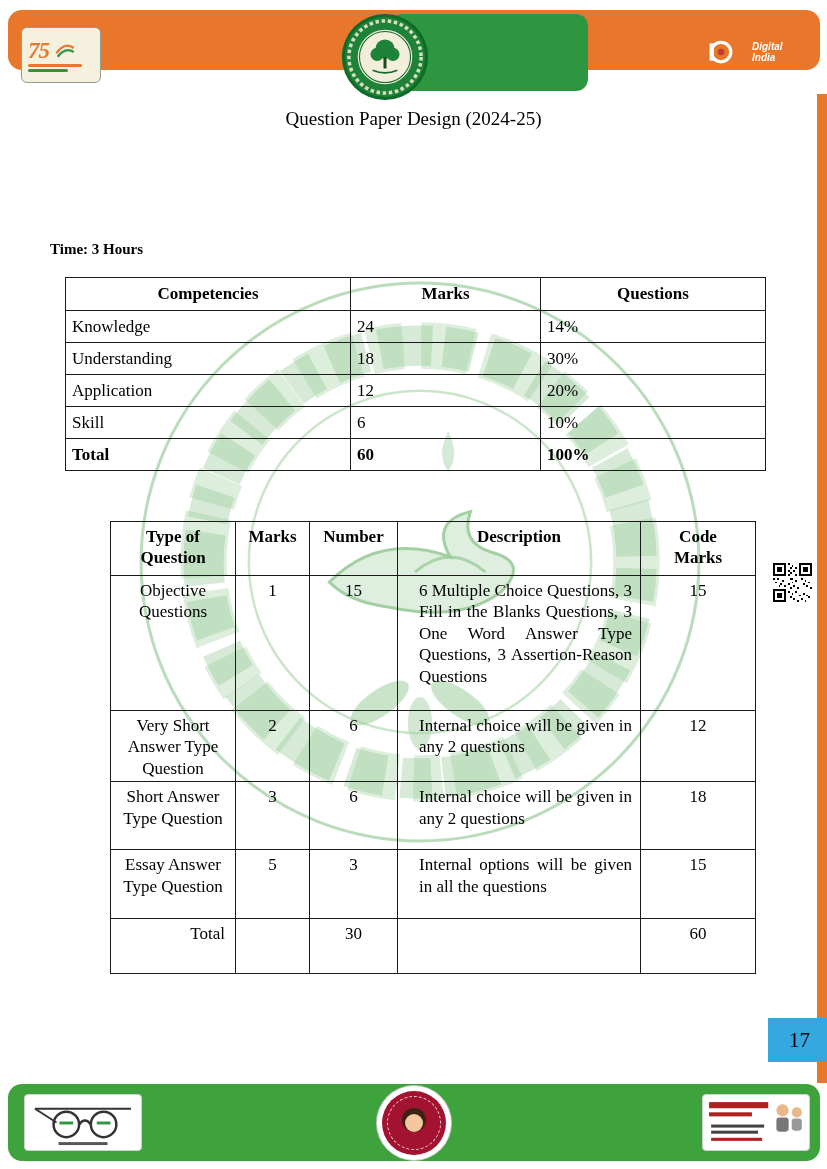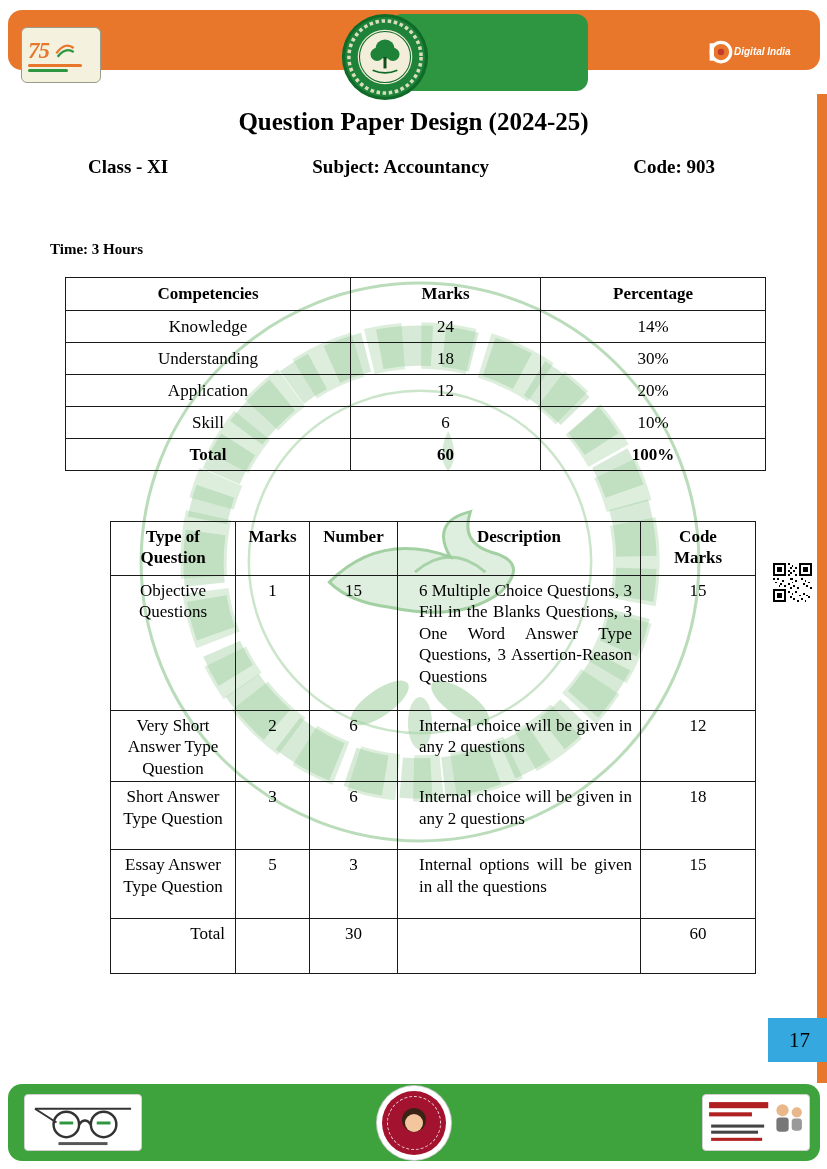--- a/index.html
+++ b/index.html
@@ -15,36 +15,36 @@
   .green-tab{position:absolute;left:382px;top:4px;width:198px;height:77px;background:var(--green-tab,#2E9640);border-radius:12px}
   .seal{position:absolute;left:333px;top:3px;width:88px;height:88px;z-index:2}
   .seal svg{width:100%;height:100%;display:block}
   .logo75{position:absolute;left:13px;top:17px;width:80px;height:56px;background:#F5F1DF;border:1px solid #9b9b8a;border-radius:6px;padding:3px 6px;display:flex;flex-direction:column;justify-content:center;gap:2px}
   .l75-row{display:flex;align-items:center;gap:3px}
   .l75-num{font-size:23px;font-weight:bold;font-style:italic;color:#E8772B;line-height:1;letter-spacing:-1px}
   .l75-swoosh{width:26px;height:20px}
   .l75-bar{height:3px;border-radius:2px}
   .l75-bar.or{width:54px;background:#E8772B}
   .l75-bar.gr{width:40px;background:#2E9640}
-  .digital{position:absolute;right:16px;top:22px;width:96px;height:40px;display:flex;align-items:center;gap:0}
+  .digital{position:absolute;right:16px;top:22px;width:96px;height:40px;display:flex;align-items:center;gap:18px}
   .di-mark{width:26px;height:26px;flex:0 0 auto}
   .di-text{color:#fff;font-family:"Liberation Sans",sans-serif;font-size:10px;font-style:italic;line-height:1.15;font-weight:bold}
 
   
-  .title{position:absolute;top:108px;left:0;width:100%;text-align:center;font-size:25px;font-weight:bold}
+  .title{position:absolute;top:108px;left:0;width:100%;text-align:center;font-size:19px;font-weight:normal}
   .subtitle-row{position:absolute;top:156px;left:88px;width:627px;display:flex;justify-content:space-between;font-size:19px;font-weight:bold}
   .time{position:absolute;top:241px;left:50px;font-size:15px;font-weight:bold}
 
   
   table{position:absolute;border-collapse:collapse;table-layout:fixed;background:transparent}
   th,td{border:1.5px solid var(--table-border,#1a1a1a);font-size:17px;line-height:1.26;padding:2px 6px}
   th{font-weight:bold;text-align:center}
   .t1{left:65px;top:277px;width:700px}
   .t1 th{height:33px;vertical-align:middle}
-  .t1 td{height:32px;text-align:center;vertical-align:middle}
+  .t1 td{height:32px;text-align:left;vertical-align:middle}
   .t1 tr.total-row td{font-weight:bold}
   .t2{left:110px;top:521px;width:645px}
   .t2 th{height:54px;vertical-align:top;padding-top:4px}
   .t2 th.th-total{padding-left:20px;padding-right:20px}
   .t2 td{vertical-align:top;text-align:center;padding-top:4px}
   .t2 td.desc{text-align:justify;padding-left:21px;padding-right:8px}
   .t2 tr.r-obj{height:135px}
   .t2 tr.r-vsa{height:68px}
   .t2 tr.r-sa{height:68px}
   .t2 tr.r-essay{height:69px}
@@ -122,39 +122,34 @@
         <circle cx="12" cy="12" r="9" fill="none" stroke="#fff" stroke-width="3"></circle>
         <rect x="1.5" y="4" width="4" height="16" fill="#fff"></rect>
         <circle cx="12" cy="12" r="3" fill="#C23B2E"></circle>
       </svg>
       <span class="di-text">Digital India</span>
     </div>
   </div>
 
   <h1 class="title">Question Paper Design (2024-25)</h1>
 
-  <div class="subtitle-row">
-    <span>Class - XI</span>
-    <span>Subject: Accountancy</span>
-    <span>Code: 903</span>
-  </div>
 
   <div class="time">Time:  3 Hours</div>
 
   <table class="t1">
     <colgroup>
         <col style="width:285px">
         <col style="width:190px">
         <col style="width:225px">
       </colgroup>
     <thead>
       <tr>
         <th>Competencies</th>
         <th>Marks</th>
-        <th>Percentage</th>
+        <th>Questions</th>
       </tr>
     </thead>
     <tbody>
       <tr>
         <td>Knowledge</td>
         <td>24</td>
         <td>14%</td>
       </tr>
       <tr>
         <td>Understanding</td>

